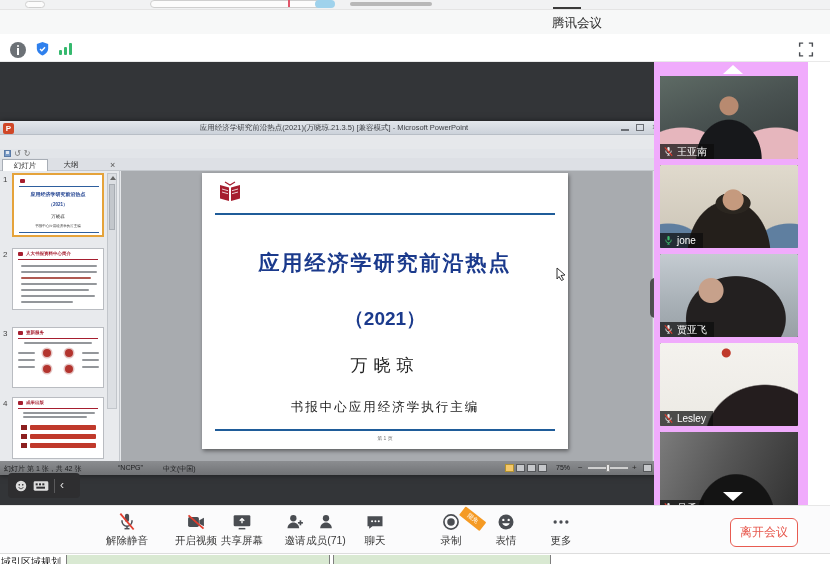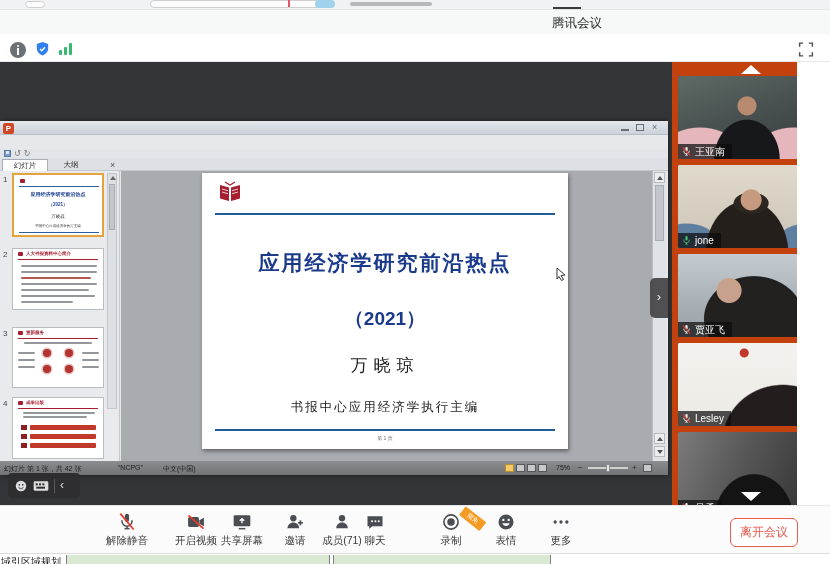--- a/index.html
+++ b/index.html
@@ -103,21 +103,21 @@
   .cursor{position:absolute;left:556px;top:146px;width:11px;height:14px}
 
   .handle{position:absolute;left:650px;top:216px;width:18px;height:40px;background:rgba(72,72,74,.95);
     border-radius:5px 0 0 5px;color:#eee;font-size:13px;text-align:center;line-height:38px;cursor:pointer}
   .floatp{position:absolute;left:8px;top:411px;width:72px;height:25px;background:#2e2e30;border-radius:4px;
     display:flex;align-items:center;gap:5px;padding:0 6px}
   .fp-div{width:1px;height:14px;background:#5a5a5c}
   .fp-chev{color:#ddd;font-size:12px;line-height:25px}
 
   
-  .sidebar{left:672px;top:62px;width:125px;height:443px;background:#c2410c;overflow:hidden}
+  .sidebar{left:654px;top:62px;width:154px;height:443px;background:#f0abfc;overflow:hidden}
   .tri-up{position:absolute;width:0;height:0;border-left:10px solid transparent;border-right:10px solid transparent;border-bottom:9px solid #fff}
   .tri-down{position:absolute;width:0;height:0;border-left:10px solid transparent;border-right:10px solid transparent;border-top:9px solid #fff;z-index:5}
   .tile{position:absolute;left:6px;width:138px;height:83px;background:#000;overflow:hidden;border-radius:1px}
   .nametag{position:absolute;left:0;bottom:0;height:15px;background:rgba(12,12,12,.72);
     display:flex;align-items:center;gap:3px;padding:0 7px 0 3px}
   .nametag span{font-size:10px;color:#fff;white-space:nowrap}
   .video{position:absolute;inset:0}
   .v1{background:
       radial-gradient(circle at 50% 36%, #b88a70 0 9px, rgba(0,0,0,0) 10px),
       radial-gradient(ellipse at 50% 100%, #17181b 0 33%, rgba(0,0,0,0) 34%),
@@ -203,20 +203,21 @@
           <path d="M3 8V3h5M16 3h5v5M21 16v5h-5M8 21H3v-5" fill="none" stroke="#4a4d52" stroke-width="2"></path>
         </svg>
     </div>
   </div>
 
   <div class="abs share">
 
     <div class="ppt">
       <div class="ppt-titlebar">
         <div class="ppt-logo">P</div>
+        <div class="ppt-title">应用经济学研究前沿热点(2021)(万晓琼.21.3.5) [兼容模式] - Microsoft PowerPoint</div>
         <span class="win-min" style="left:621px;top:8px"></span>
         <span class="win-max" style="left:636px;top:3px"></span>
         <span class="win-close" style="left:652px;top:2px">×</span>
       </div>
       <div class="ppt-qat">
         <span class="qat-save"></span>
         <span class="qat-glyph">↺</span>
         <span class="qat-glyph">↻</span>
       </div>
       <div class="ppt-paneltabs">
@@ -485,21 +486,21 @@
         <svg width="22" height="20" viewBox="0 0 24 24">
             <circle cx="10" cy="7.5" r="3.8" fill="#4a4d52"></circle>
             <path d="M3 19.5c0-3.9 3.1-7 7-7s7 3.1 7 7z" fill="#4a4d52"></path>
             <line x1="18.5" y1="10" x2="18.5" y2="16" stroke="#4a4d52" stroke-width="2"></line>
             <line x1="15.5" y1="13" x2="21.5" y2="13" stroke="#4a4d52" stroke-width="2"></line>
           </svg>
       </div>
       <div class="lb">邀请</div>
     </div>
 
-    <div class="tb-item" style="left:312px">
+    <div class="tb-item" style="left:296px">
       <div class="ic">
         <svg width="22" height="20" viewBox="0 0 24 24">
             <circle cx="12" cy="7.5" r="3.8" fill="#4a4d52"></circle>
             <path d="M5 19.5c0-3.9 3.1-7 7-7s7 3.1 7 7z" fill="#4a4d52"></path>
           </svg>
       </div>
       <div class="lb">成员(71)</div>
     </div>
 
     <div class="tb-item" style="left:345px">

